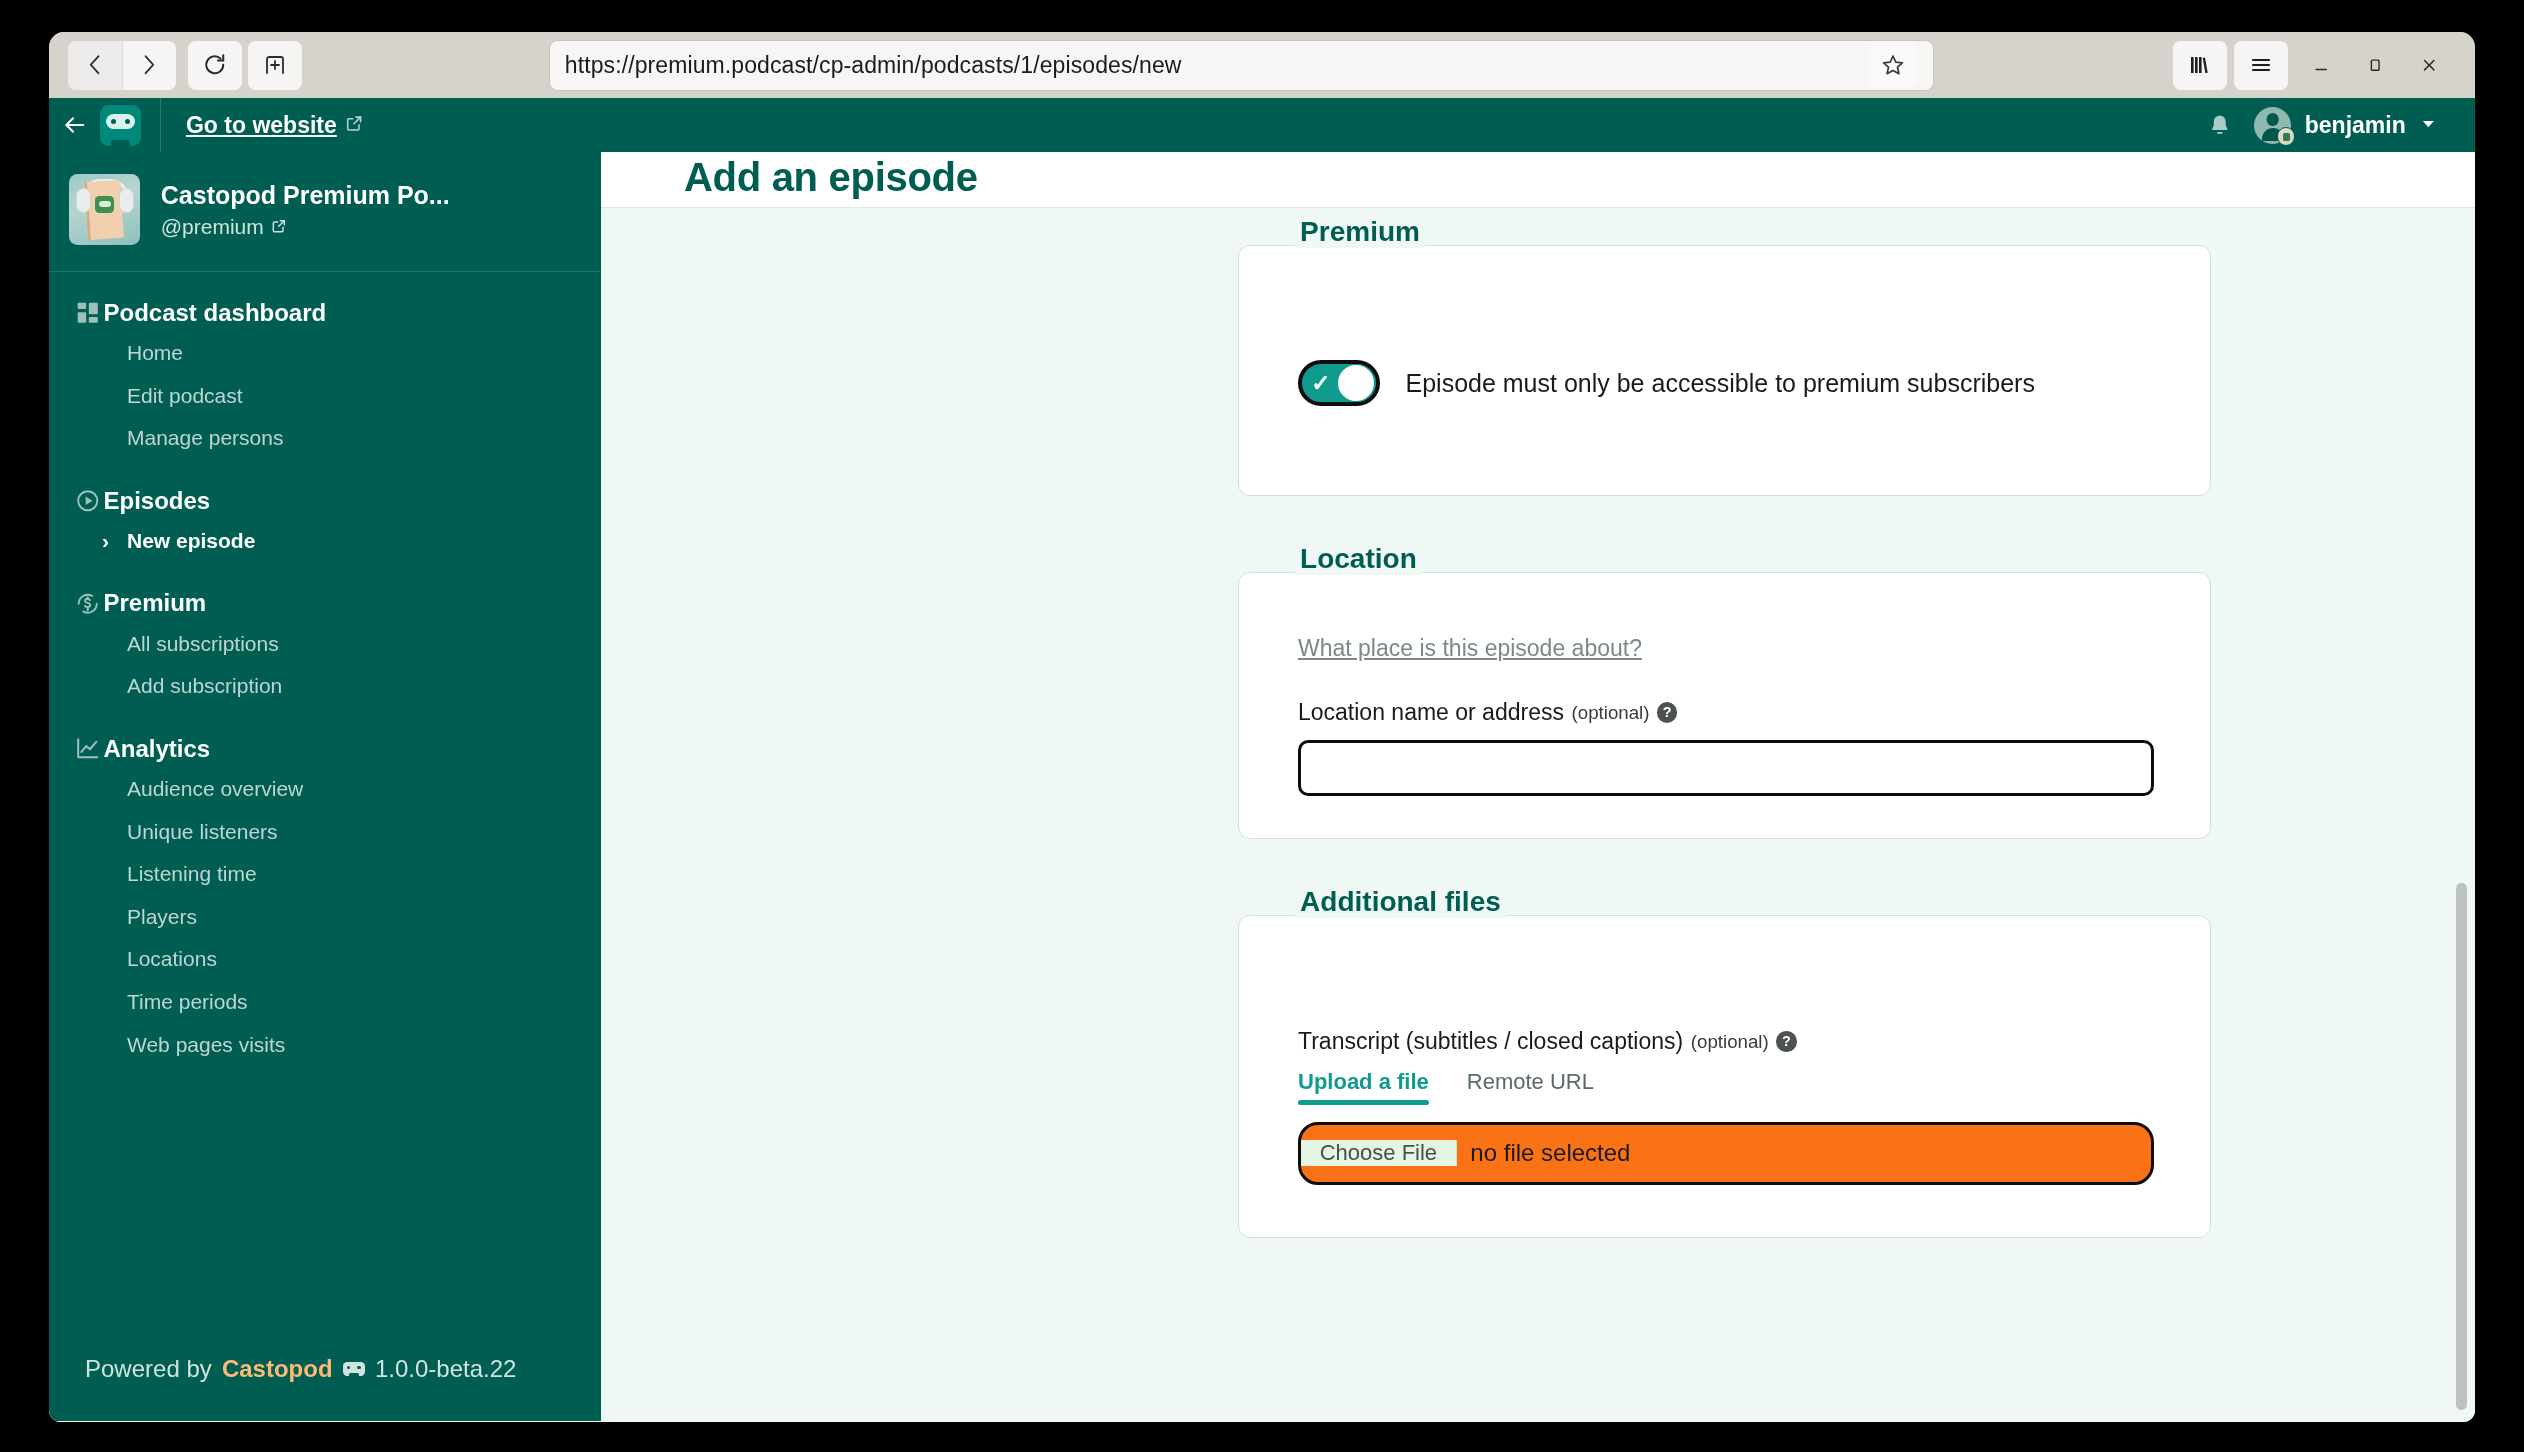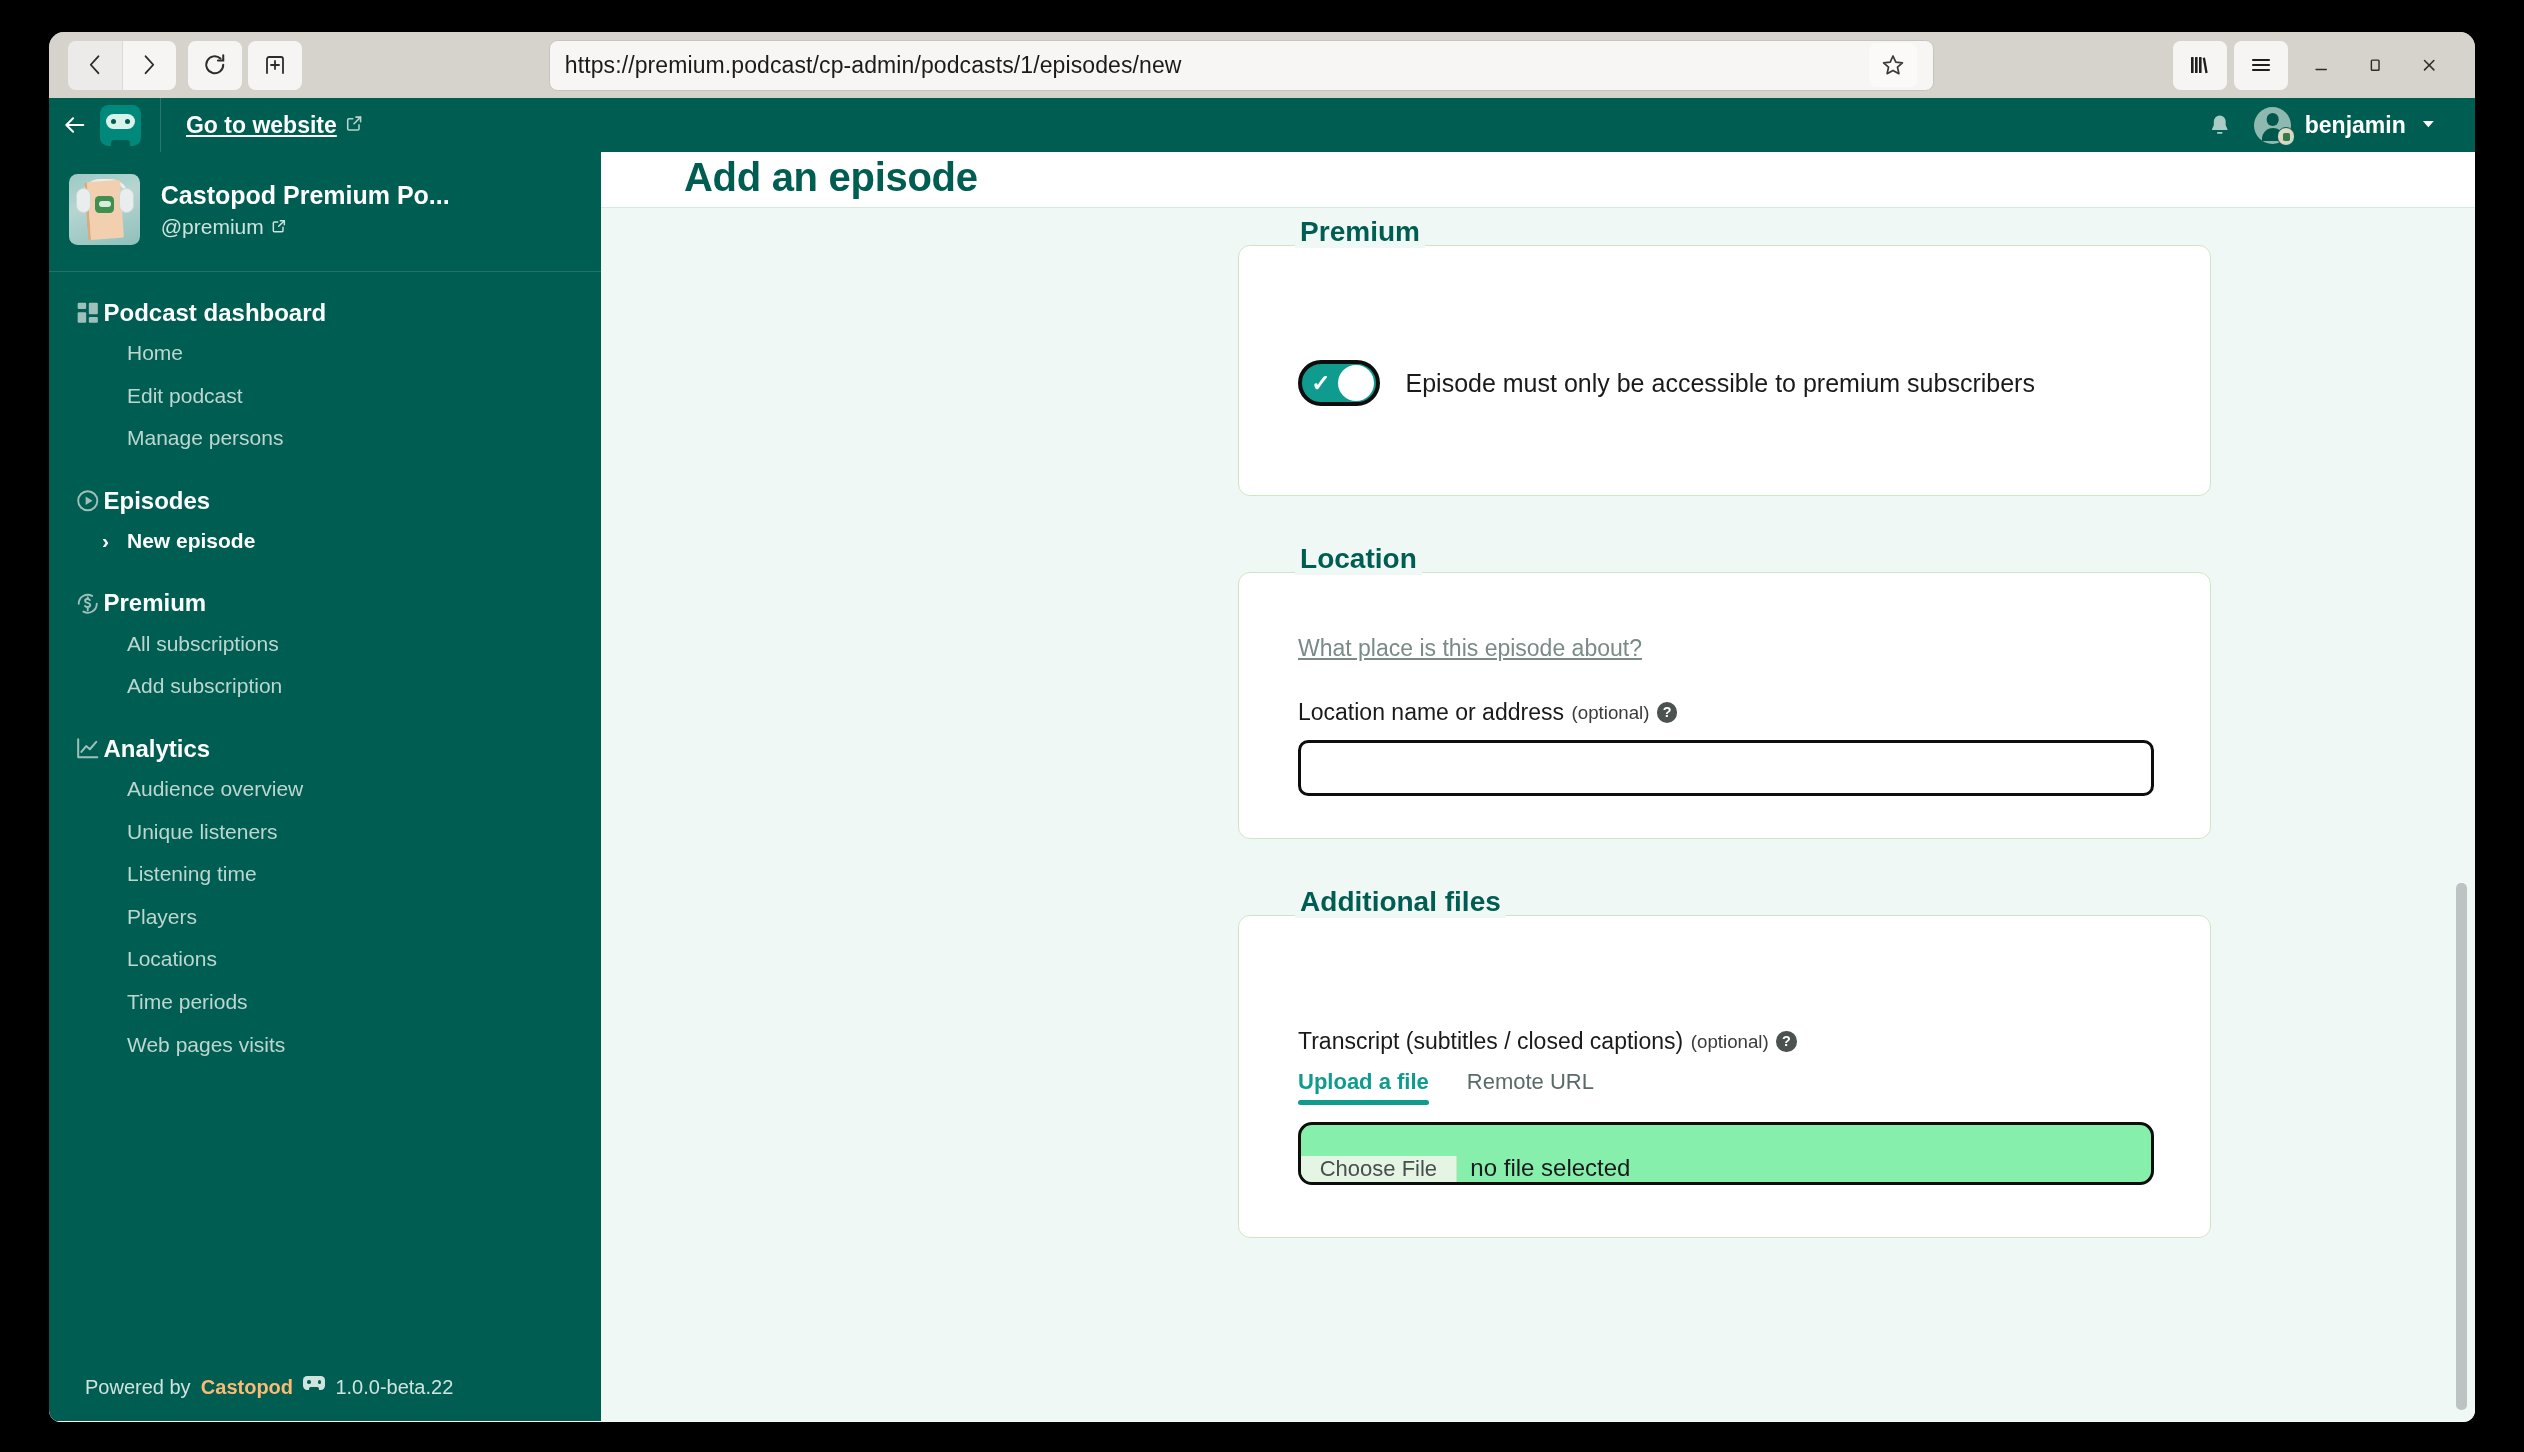--- a/index.html
+++ b/index.html
@@ -221,24 +221,24 @@
     padding: 9.3px 20.4px 9.3px 78px;
     color:#bdd6d1; font-size:21px; cursor:pointer;
     position: relative;
   }
   .nav-sub.active { color:#ffffff; font-weight:700; }
   .nav-sub.active .chev {
     position:absolute; left:53px; top:50%; transform:translateY(-50%);
     color:#ffffff; font-size:21px;
   }
   #sidebar-footer {
-    position:absolute; left:0; bottom:0; width:100%;
+    position:absolute; left:0; bottom:16px; width:100%;
     padding: 18.7px 20.4px 22px 36px;
-    display:flex; gap:10.2px;
-    font-size:20px; color:#cfe3df;
+    display:flex; align-items:center; gap:10.2px;
+    font-size:24px; color:#cfe3df;
   }
   #sidebar-footer b { color:#fdba74; }
   .mini-tape {
     width:22px;height:14.4px;background:#cfe3df;border-radius:4.2px;position:relative;flex:0 0 auto;
   }
   .mini-tape i{position:absolute;top:4.2px;width:3.4px;height:3.4px;border-radius:50%;background:#005d52;}
   .mini-tape i.l{left:4.2px;} .mini-tape i.r{right:4.2px;}
   .mini-tape::after{content:'';position:absolute;left:6px;bottom:0;width:10.2px;height:3.4px;background:#005d52;border-radius:1.7px 1.7px 0 0;}
 
   
@@ -333,22 +333,22 @@
     font-size: 22px; color:#5a6b67; cursor:pointer;
     padding-bottom: 10.2px; position:relative;
   }
   .tab.active { color:#0f9b8e; font-weight:700; }
   .tab.active::after {
     content:''; position:absolute; left:0; right:0; bottom:0;
     height: 5.1px; background:#0f9b8e; border-radius:2.5px;
   }
   .file-input {
     width: 856px; height: 63px;
-    border: 3.4px solid #0d0d0d; border-radius: 14px;
-    background:#86efac; display:flex; align-items:flex-end; overflow:hidden;
+    border: 3.4px solid #0d0d0d; border-radius: 20px;
+    background:#f97316; display:flex; align-items:center; overflow:hidden;
   }
   .file-btn {
     background:#e5f5e3; color:#46504d; font-size:22px;
     display:flex; align-items:center; padding: 0 18.7px;
     border-right: 0.8px solid #cfe6c6; cursor:pointer;
   }
   .file-name {
     display:flex; align-items:center; padding-left: 13.6px;
     font-size: 24px; color:#1a1a1a;
   }

